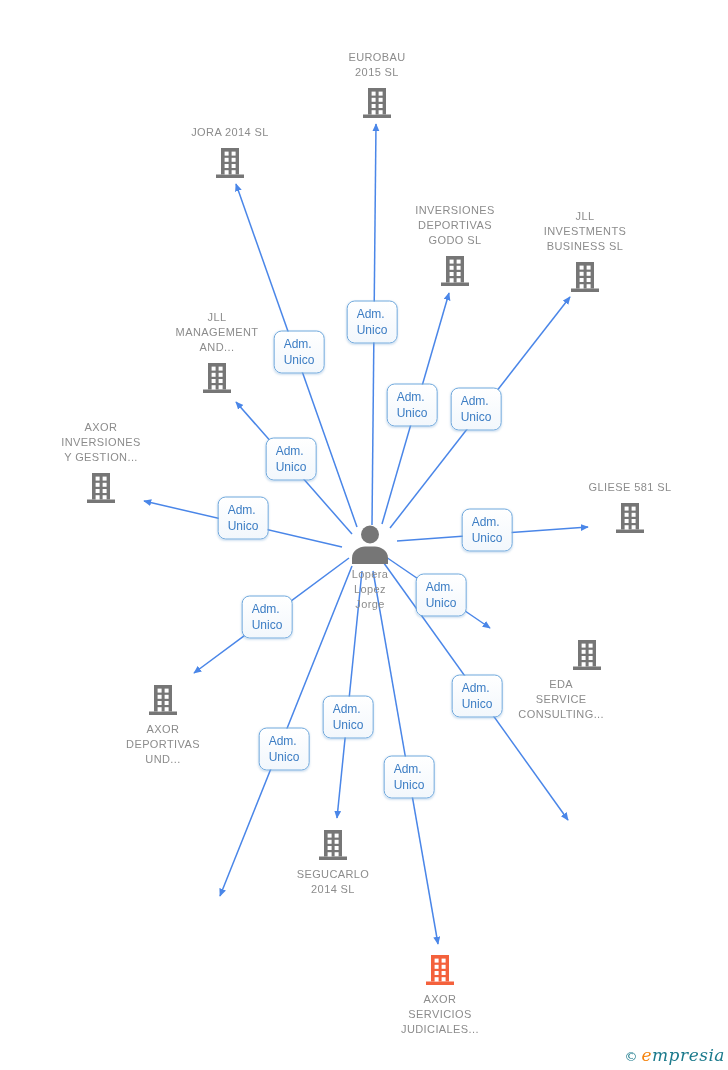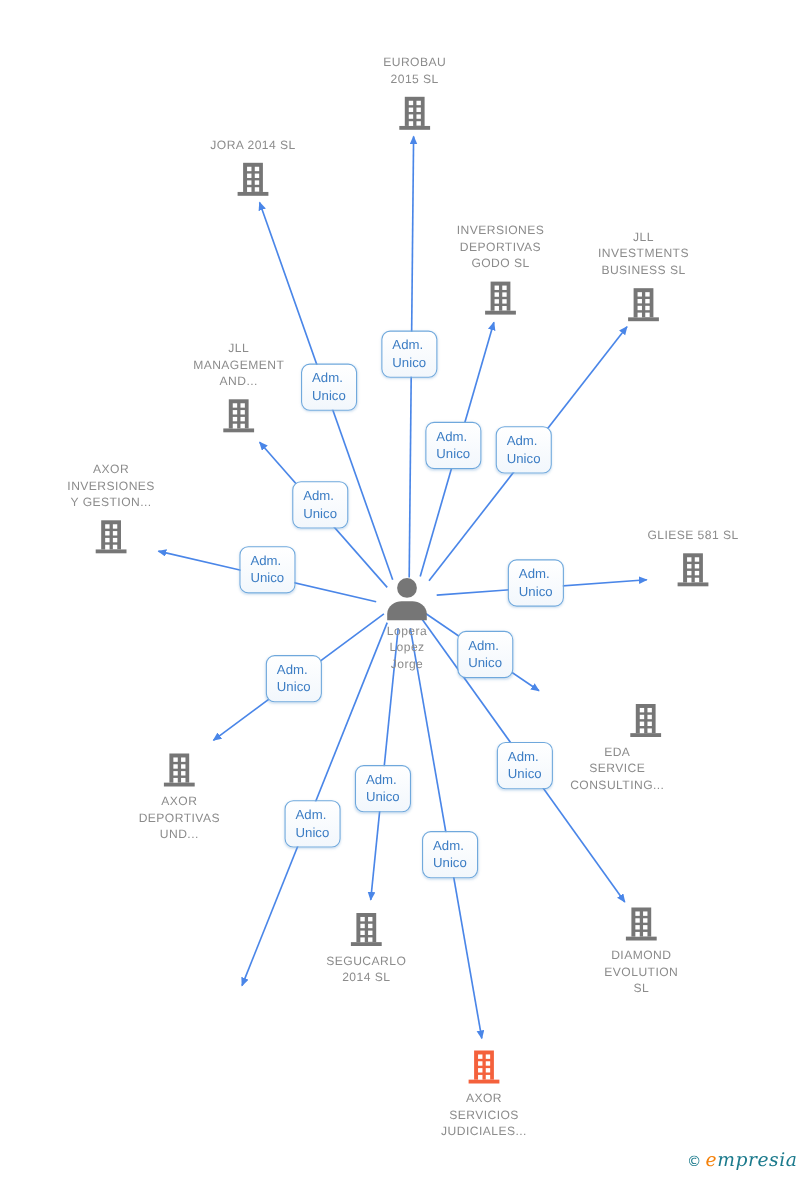--- a/index.html
+++ b/index.html
@@ -309,43 +309,20 @@
               <rect x="11.6" y="23.2" width="4" height="4.3"></rect>
               <rect x="18.6" y="23.2" width="4" height="4"></rect>
             </g>
           </svg>
         </span>
         <div class="nlabel">
           <div>SEGUCARLO</div>
           <div>2014 SL</div>
         </div>
       </div>
-      <div class="node company below" style="left: 583px; top: 824px;">
-        <span class="bicon">
-          <svg width="34" height="32" viewBox="0 0 34 32">
-            <rect x="3" y="27.5" width="28" height="3.5" fill="currentColor"></rect>
-            <rect x="8" y="1" width="18" height="26.5" fill="currentColor"></rect>
-            <g fill="#ffffff">
-              <rect x="11.6" y="4.6" width="4" height="4"></rect>
-              <rect x="18.6" y="4.6" width="4" height="4"></rect>
-              <rect x="11.6" y="10.8" width="4" height="4"></rect>
-              <rect x="18.6" y="10.8" width="4" height="4"></rect>
-              <rect x="11.6" y="17" width="4" height="4"></rect>
-              <rect x="18.6" y="17" width="4" height="4"></rect>
-              <rect x="11.6" y="23.2" width="4" height="4.3"></rect>
-              <rect x="18.6" y="23.2" width="4" height="4"></rect>
-            </g>
-          </svg>
-        </span>
-        <div class="nlabel">
-          <div>DIAMOND</div>
-          <div>EVOLUTION</div>
-          <div>SL</div>
-        </div>
-      </div>
       <div class="node company below" style="left: 440px; top: 954px;">
         <span class="bicon hl">
           <svg width="34" height="32" viewBox="0 0 34 32">
             <rect x="3" y="27.5" width="28" height="3.5" fill="currentColor"></rect>
             <rect x="8" y="1" width="18" height="26.5" fill="currentColor"></rect>
             <g fill="#ffffff">
               <rect x="11.6" y="4.6" width="4" height="4"></rect>
               <rect x="18.6" y="4.6" width="4" height="4"></rect>
               <rect x="11.6" y="10.8" width="4" height="4"></rect>
               <rect x="18.6" y="10.8" width="4" height="4"></rect>

